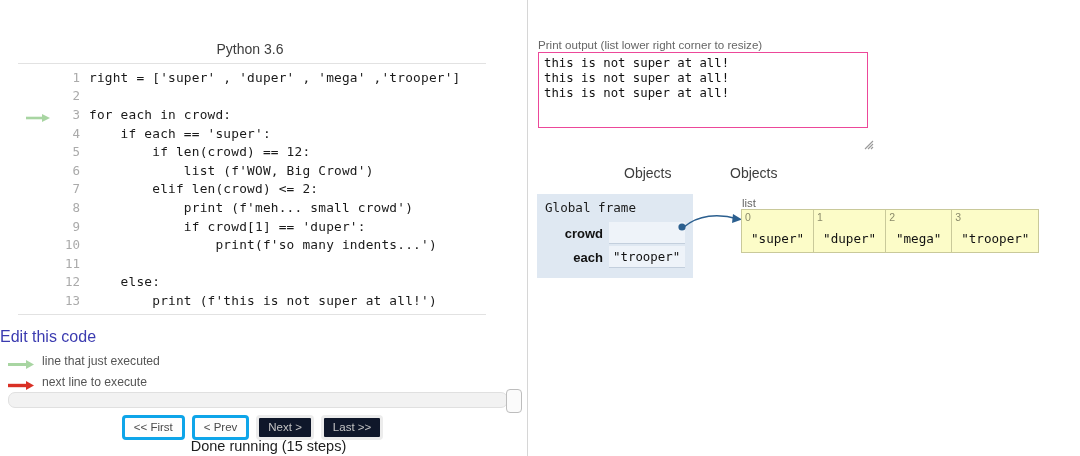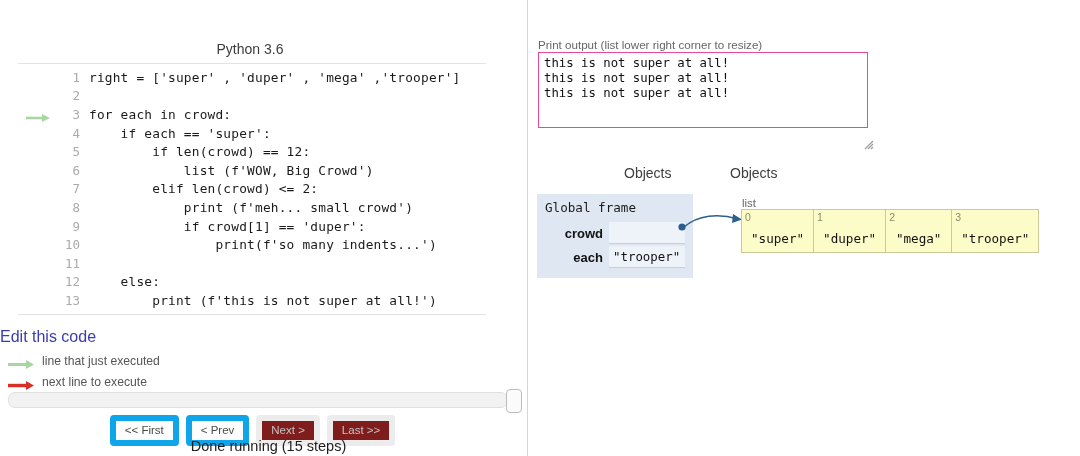--- a/index.html
+++ b/index.html
@@ -60,24 +60,24 @@
   #step-slider-handle{
     position:absolute;left:497px;top:-4px;width:14px;height:22px;
     background:#fbfbfb;border:1px solid #bdbdbd;border-radius:4px;
   }
   #nav-buttons{
     position:absolute;left:0;top:415px;width:505px;
     display:flex;justify-content:center;gap:7px;
   }
   .nav-btn{
     font-family:"Liberation Sans", sans-serif;font-size:11.5px;
-    padding:3px 9px;border:6px solid #0ea5e9;border-radius:4px;
+    padding:3px 9px;border:3px solid #0ea5e9;border-radius:4px;
     background:#fdfdfd;color:#4a4a4a;cursor:pointer;line-height:13px;
   }
-  .nav-btn.disabled{border-color:#ececec;color:#c4c4c4;background:#7f1d1d;cursor:default;}
+  .nav-btn.disabled{border-color:#ececec;color:#c4c4c4;background:#0f172a;cursor:default;}
   #done-status{
     position:absolute;left:16px;top:438px;width:505px;text-align:center;
     font-size:14.5px;color:#1d1d1d;
   }
 
   
   #print-output-label{
     position:absolute;left:10px;top:38px;font-size:11.6px;color:#666666;
   }
   #print-output-box{

